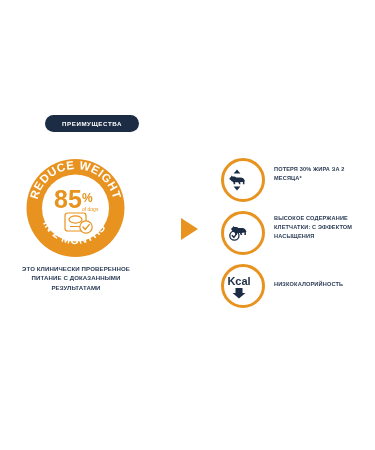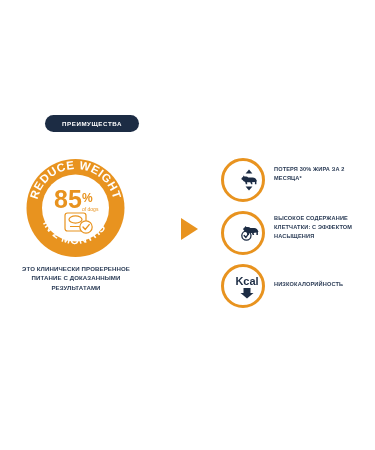--- a/index.html
+++ b/index.html
@@ -99,21 +99,21 @@
   }
   .benefit-icon {
     flex: 0 0 auto;
     width: 44px;
     height: 44px;
     border-radius: 50%;
     border: 3px solid #e8931f;
     background: #ffffff;
     display: flex;
     align-items: center;
-    justify-content: flex-end;
+    justify-content: flex-start;
     box-sizing: border-box;
   }
   .benefit-icon svg {
     display: block;
   }
   .benefit-text {
     flex: 1 1 auto;
     padding-left: 9px;
     padding-top: 7px;
     color: #2a3b55;

